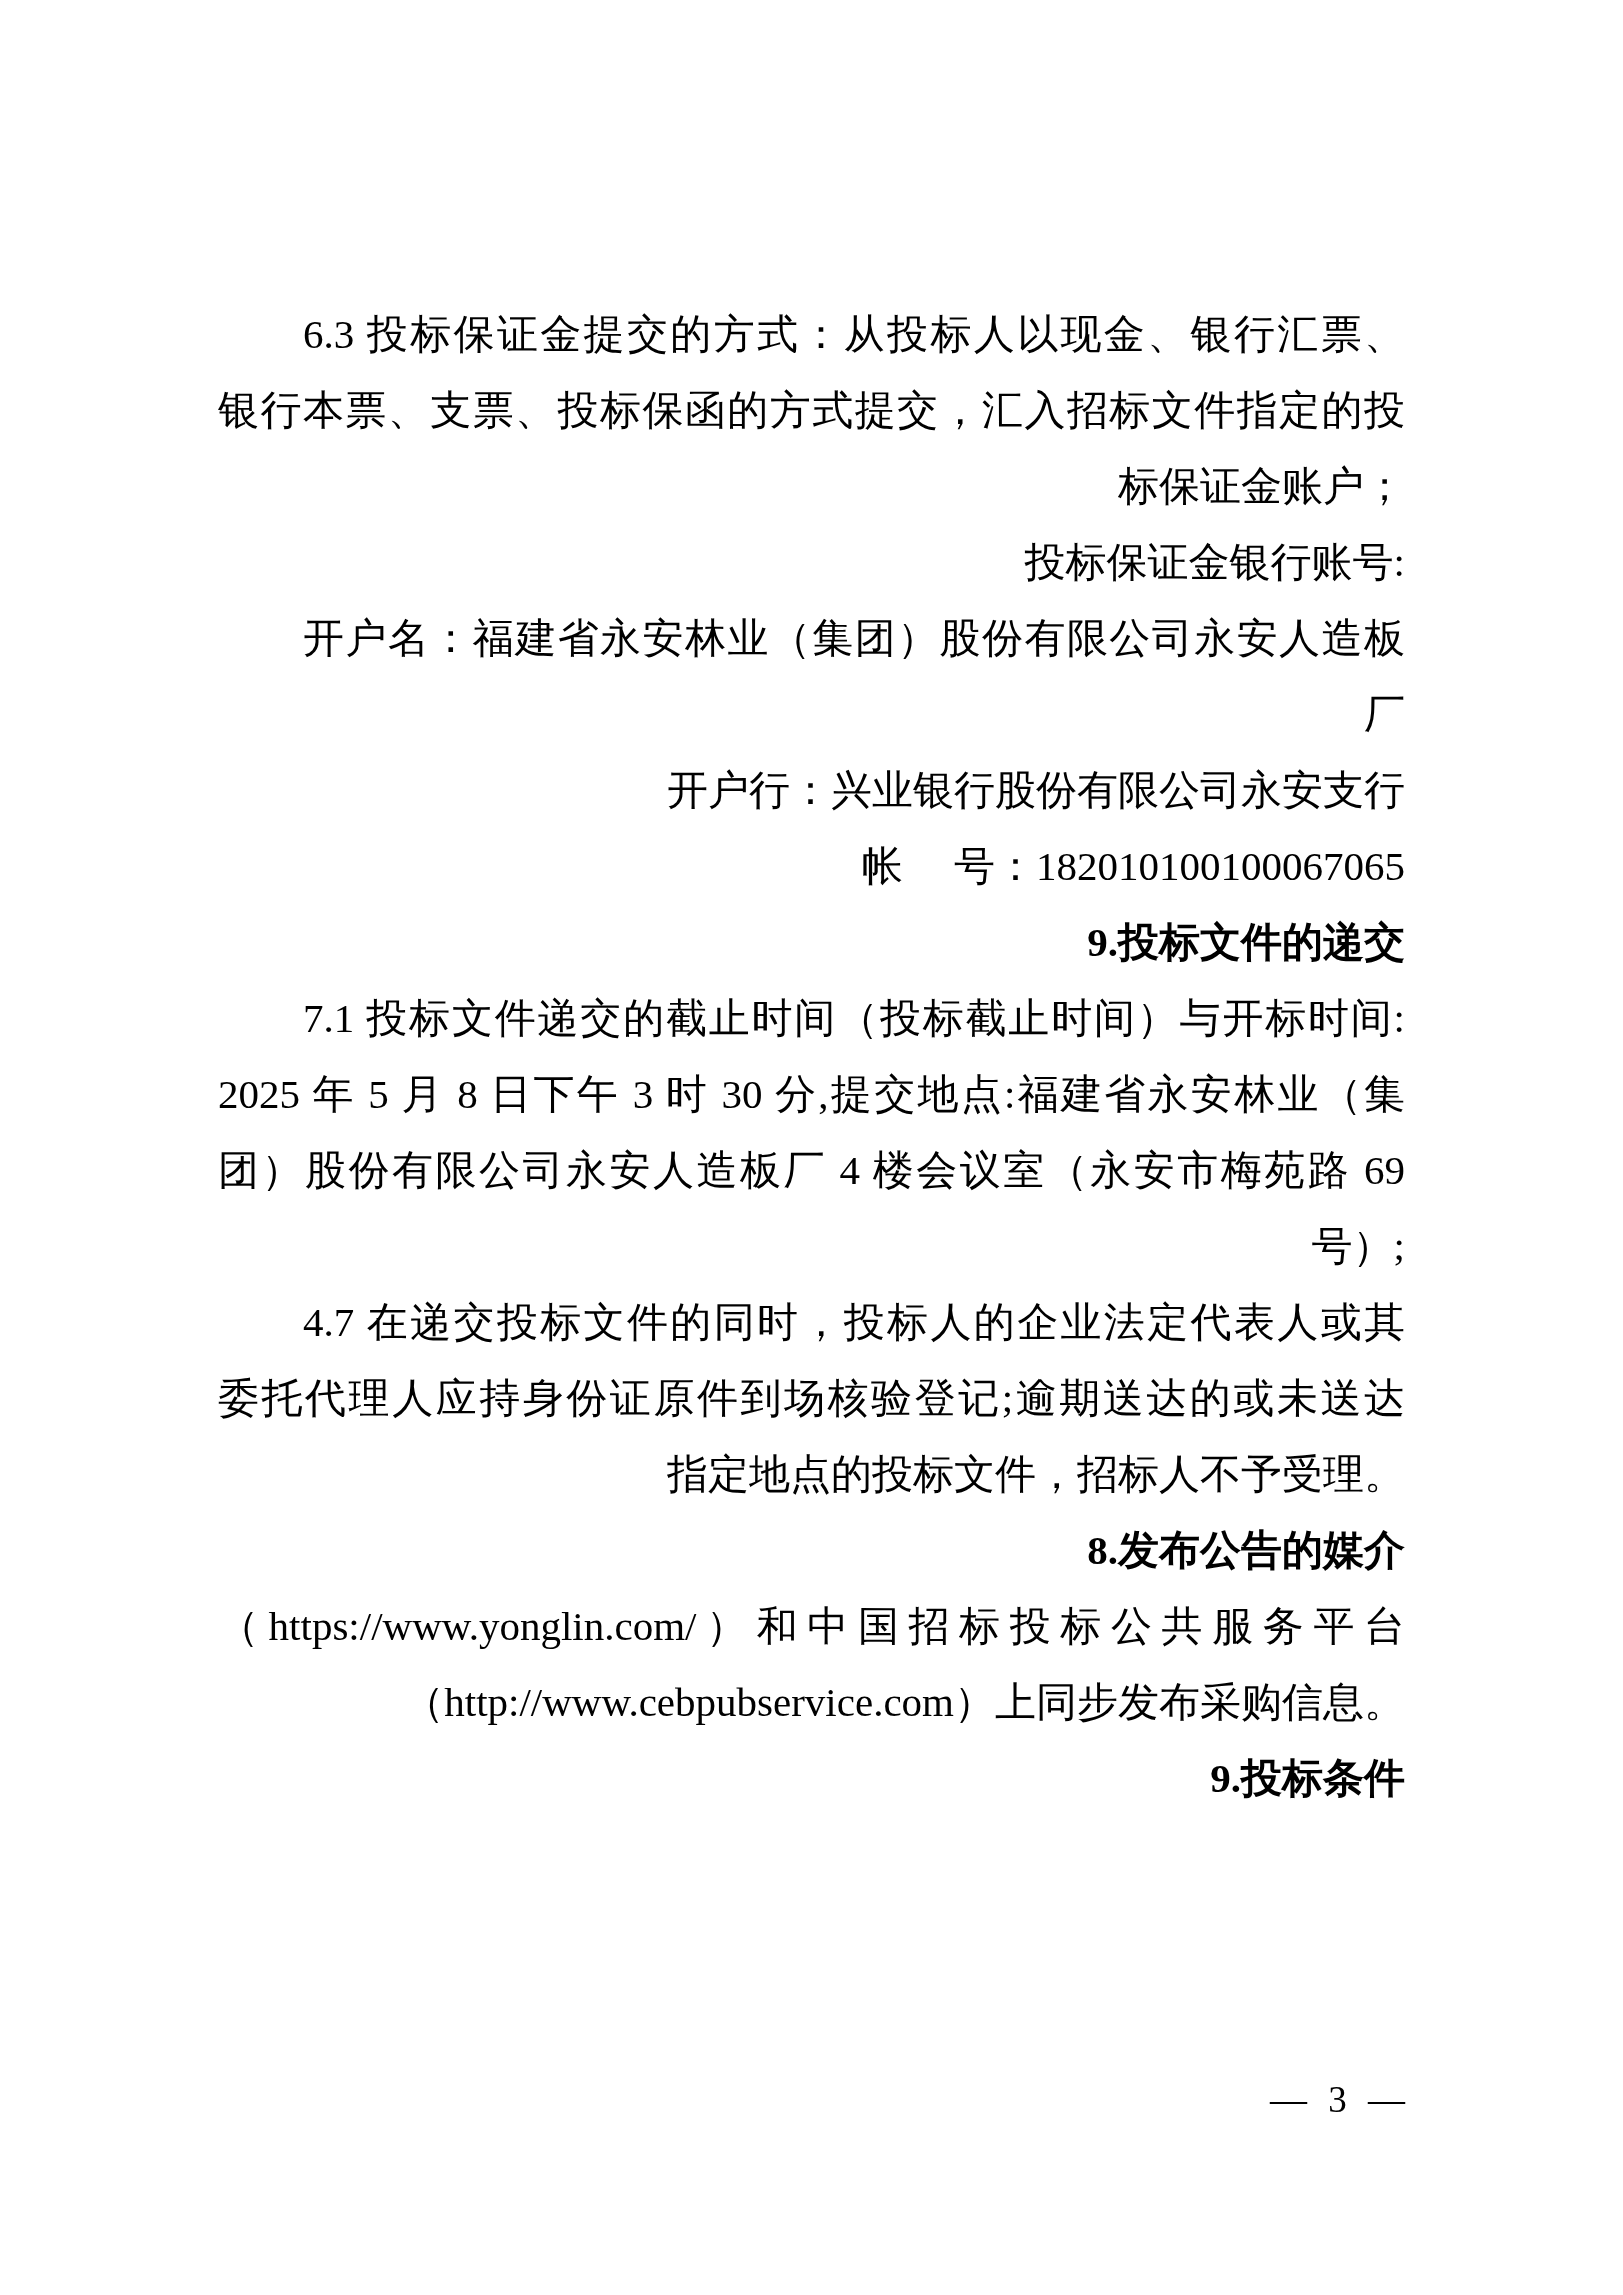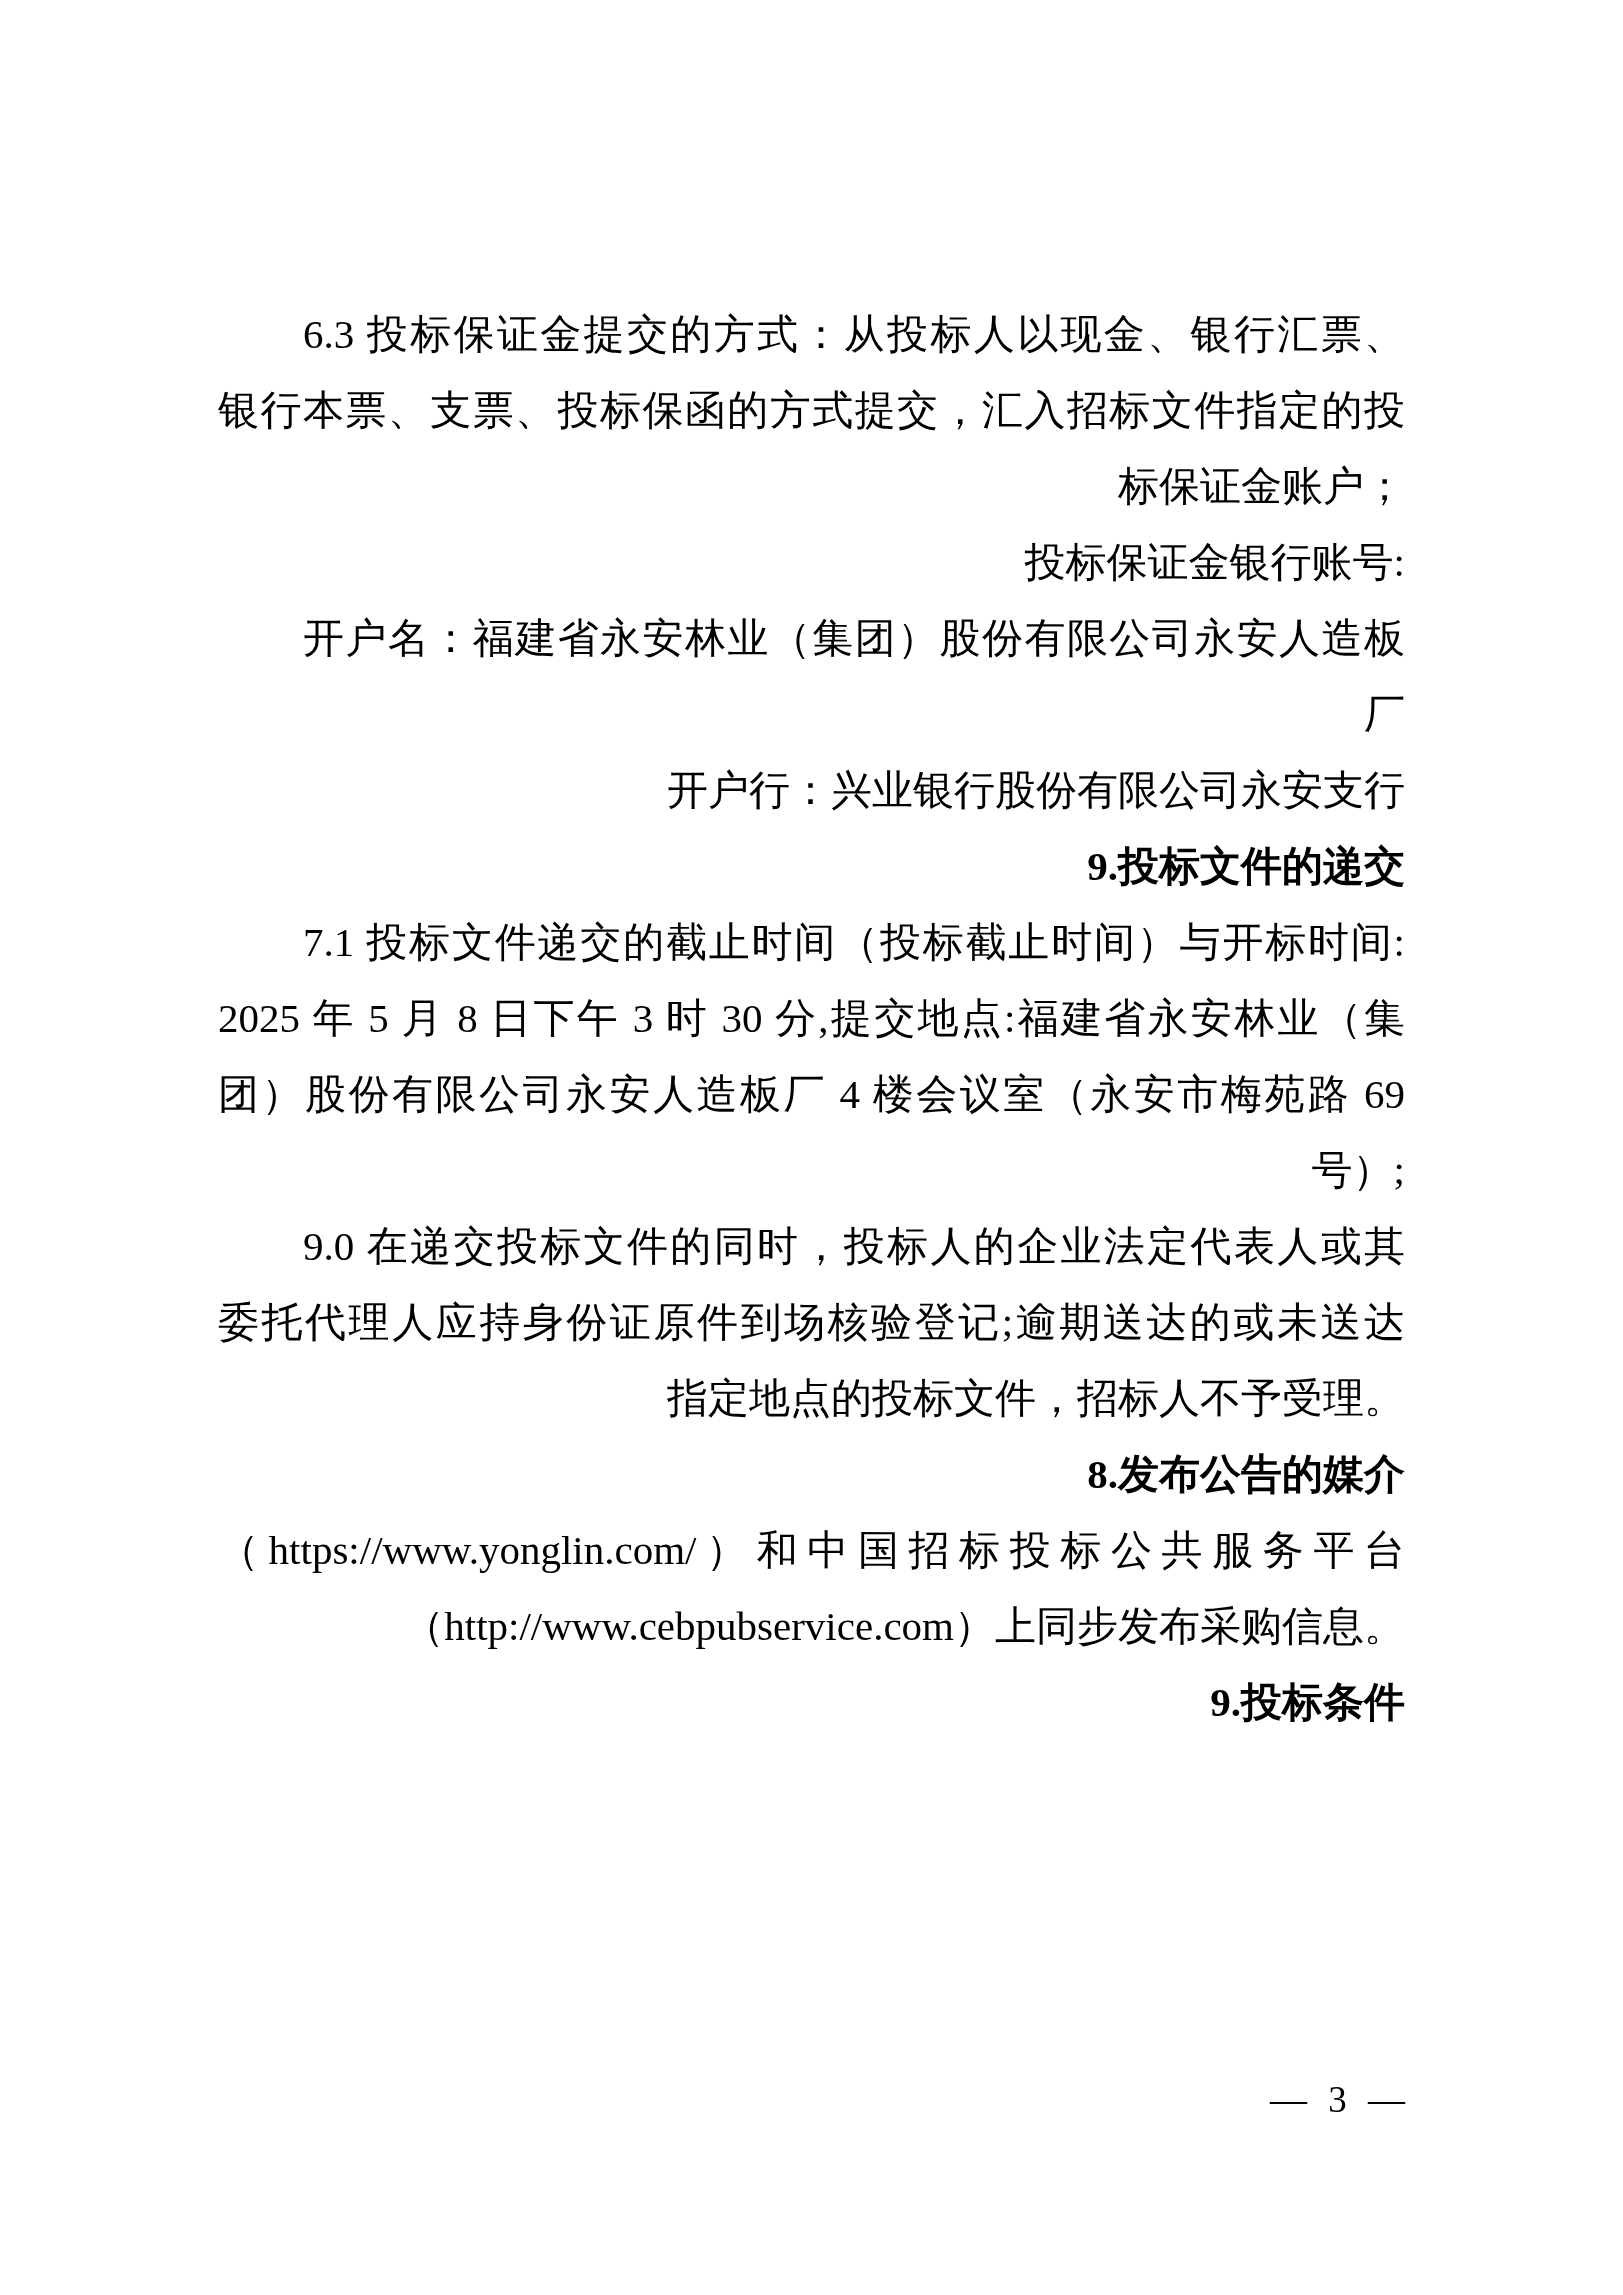--- a/index.html
+++ b/index.html
@@ -52,26 +52,27 @@
 
 <div class="page">
   <div class="text-block">
       <div class="line indent fill">6.3 投标保证金提交的方式：从投标人以现金、银行汇票、</div>
       <div class="line fill">银行本票、支票、投标保函的方式提交，汇入招标文件指定的投</div>
       <div class="line">标保证金账户；</div>
       <div class="line indent">投标保证金银行账号:</div>
       <div class="line indent fill">开户名：福建省永安林业（集团）股份有限公司永安人造板</div>
       <div class="line">厂</div>
       <div class="line indent">开户行：兴业银行股份有限公司永安支行</div>
+      <div class="line indent">帐　 号：182010100100067065</div>
       <div class="line indent bold">9.投标文件的递交</div>
       <div class="line indent fill">7.1 投标文件递交的截止时间（投标截止时间）与开标时间:</div>
       <div class="line fill">2025 年 5 月 8 日下午 3 时 30 分,提交地点:福建省永安林业（集</div>
       <div class="line fill">团）股份有限公司永安人造板厂 4 楼会议室（永安市梅苑路 69</div>
       <div class="line">号）;</div>
-      <div class="line indent fill">9.0 在递交投标文件的同时，投标人的企业法定代表人或其</div>
+      <div class="line indent fill">4.7 在递交投标文件的同时，投标人的企业法定代表人或其</div>
       <div class="line fill">委托代理人应持身份证原件到场核验登记;逾期送达的或未送达</div>
       <div class="line">指定地点的投标文件，招标人不予受理。</div>
       <div class="line indent bold">8.发布公告的媒介</div>
       <div class="line fill">（https://www.yonglin.com/）和中国招标投标公共服务平台</div>
       <div class="line">（http://www.cebpubservice.com）上同步发布采购信息。</div>
       <div class="line indent bold">9.投标条件</div>
     </div>
   <div class="footer">
     <span>— 3 —</span>
   </div>

